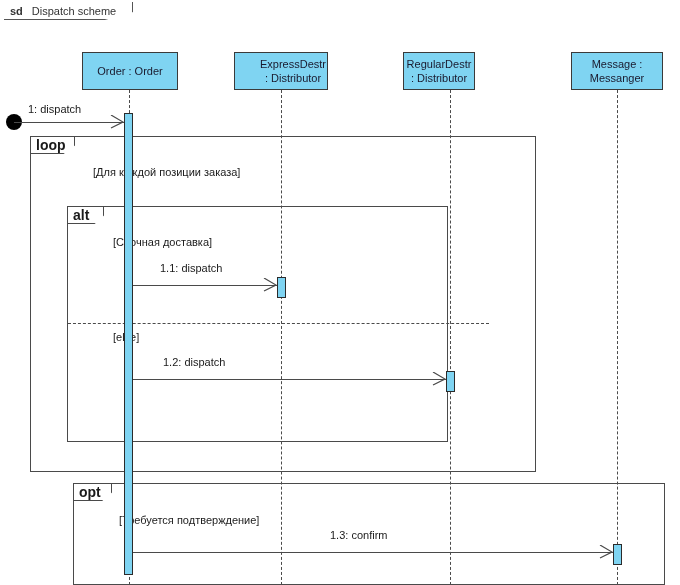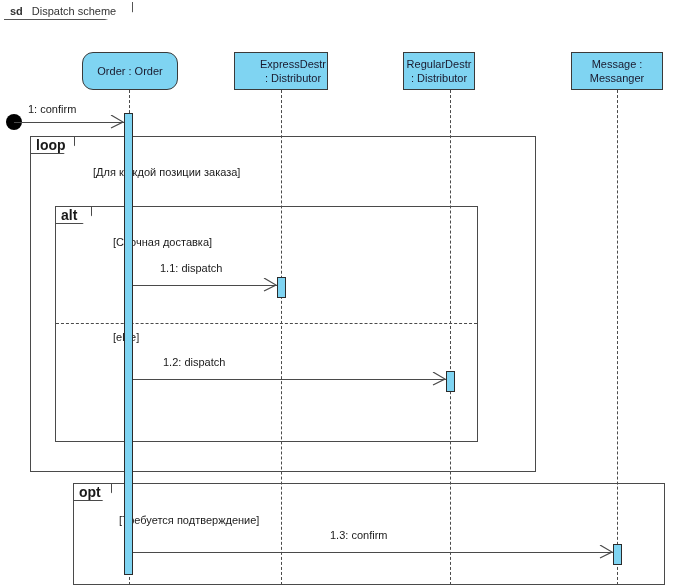--- a/index.html
+++ b/index.html
@@ -135,21 +135,21 @@
 </style>
 </head>
 <body>
 
 <div id="canvas">
 
   <div class="frame-tab">
     <span class="kw">sd</span><span>Dispatch scheme</span>
   </div>
 
-  <div class="lifeline-box" style="left:82px; top:52px; width:96px; height:38px;border-radius:11px;">
+  <div class="lifeline-box" style="left:82px; top:52px; width:96px; height:38px;">
     <span>Order : Order</span>
   </div>
 
   <div class="lifeline-box" style="left:234px; top:52px; width:94px; height:38px;padding-left:24px;">
     <span>ExpressDestr</span>
     <span>: Distributor</span>
   </div>
 
   <div class="lifeline-box" style="left:403px; top:52px; width:72px; height:38px;">
     <span>RegularDestr</span>
@@ -164,21 +164,21 @@
   <div class="lifeline-stem" style="left:129px; top:90px; height:495px;"></div>
   <div class="lifeline-stem" style="left:281px; top:90px; height:495px;"></div>
   <div class="lifeline-stem" style="left:450px; top:90px; height:495px;"></div>
   <div class="lifeline-stem" style="left:617px; top:90px; height:495px;"></div>
 
   <div class="fragment" style="left:30px; top:136px; width:506px; height:336px;">
     <div class="fragment-tab" style="width:44px;">loop</div>
   </div>
   <div class="guard" style="left:93px; top:166px;">[Для каждой позиции заказа]</div>
 
-  <div class="fragment" style="left:55px; top:206px; width:423px; height:236px;">
+  <div class="fragment" style="left:67px; top:206px; width:381px; height:236px;">
     <div class="fragment-tab" style="width:36px;">alt</div>
     <div class="fragment-divider" style="left:0; top:116px; width:421px;"></div>
   </div>
   <div class="guard" style="left:113px; top:236px;">[Срочная доставка]</div>
   <div class="guard" style="left:113px; top:331px;">[else]</div>
 
   <div class="fragment" style="left:73px; top:483px; width:592px; height:102px;">
     <div class="fragment-tab" style="width:38px;">opt</div>
   </div>
   <div class="guard" style="left:119px; top:514px;">[Требуется подтверждение]</div>
@@ -188,21 +188,21 @@
   <div class="activation" style="left:446px; top:371px; height:21px;"></div>
   <div class="activation" style="left:613px; top:544px; height:21px;"></div>
 
   <div class="start-dot" style="left:6px; top:114px;"></div>
   <div class="msg-line" style="left:14px; top:122px; width:110px;"></div>
   <div class="arrowhead" style="left:110px; top:115px;">
     <svg width="14" height="14" viewBox="0 0 14 14">
       <path d="M1,0 L13,7 L1,13" fill="none" stroke="#4a4a4a" stroke-width="1.2"></path>
     </svg>
   </div>
-  <div class="msg-label" style="left:28px; top:103px;">1: confirm</div>
+  <div class="msg-label" style="left:28px; top:103px;">1: dispatch</div>
 
   <div class="msg-line" style="left:133px; top:285px; width:144px;"></div>
   <div class="arrowhead" style="left:263px; top:278px;">
     <svg width="14" height="14" viewBox="0 0 14 14">
       <path d="M1,0 L13,7 L1,13" fill="none" stroke="#4a4a4a" stroke-width="1.2"></path>
     </svg>
   </div>
   <div class="msg-label" style="left:160px; top:262px;">1.1: dispatch</div>
 
   <div class="msg-line" style="left:133px; top:379px; width:313px;"></div>

